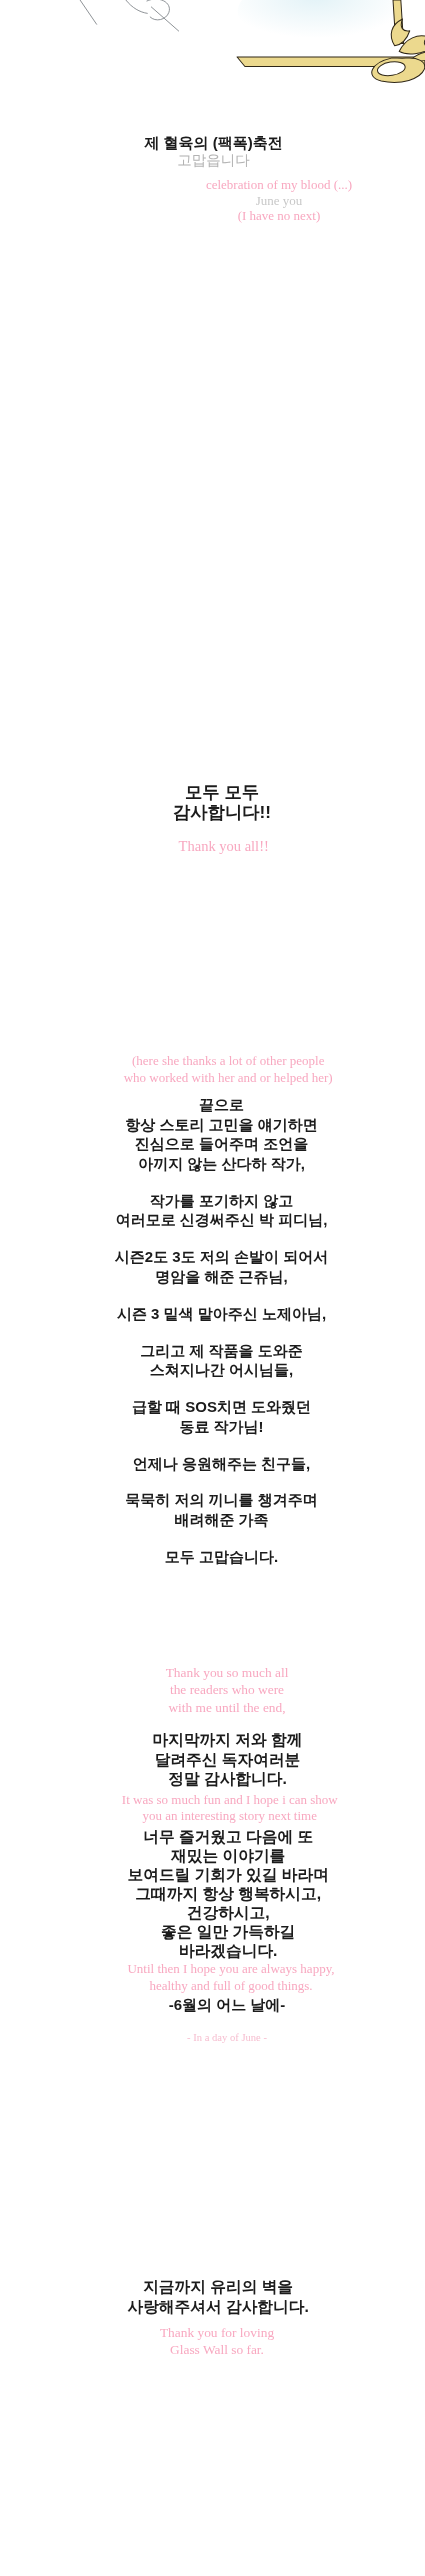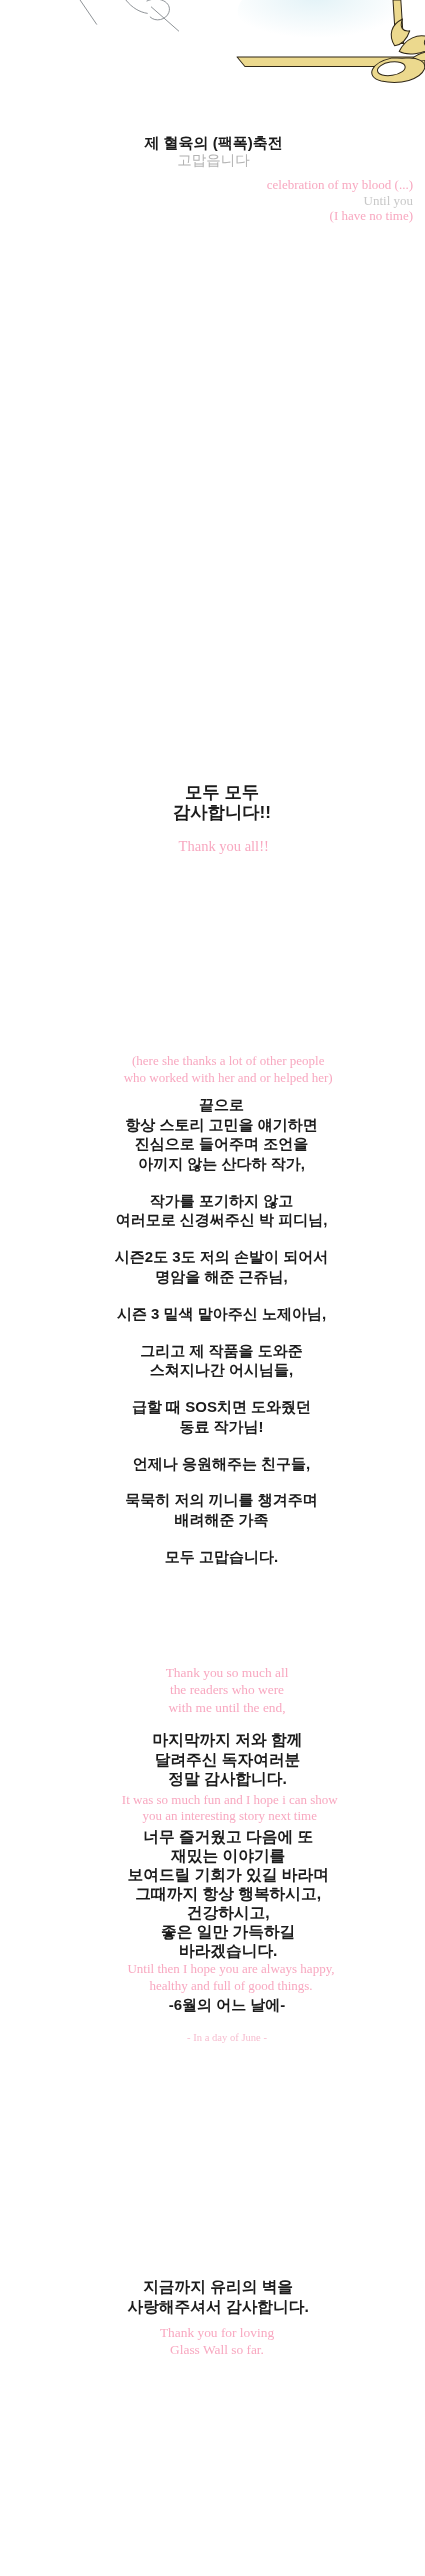--- a/index.html
+++ b/index.html
@@ -57,24 +57,24 @@
       <path d="M736,106 C750,94 764,90 782,94 L782,116 C762,104 750,108 740,115 Z"></path>
       <path d="M700,104 C664,112 652,137 682,145 C718,153 752,141 759,124 C764,110 746,102 726,104 C715,105 706,103 700,104 Z"></path>
       <ellipse cx="700" cy="123" rx="25" ry="12" fill="#ffffff" transform="rotate(-9 700 123)"></ellipse>
     </g>
   </svg>
 
   <div class="abs ko sz27" style="top:133px;transform:translateX(1.1px);">제 혈육의 (팩폭)축전</div>
   <div class="abs sz26" style="top:152px;transform:translateX(1.1px);font-family:'Liberation Sans',sans-serif;font-weight:400;">
     <span class="gray">고맙읍니다</span>
   </div>
-  <div class="abs en sz23" style="top:177px;left:145px;width:268px;text-align:right;line-height:15.7px;">
+  <div class="abs en sz23" style="top:177px;left:145px;width:268px;text-align:center;line-height:15.7px;">
     <div>celebration of my blood (...)</div>
-    <div class="gray-light" style="font-family:'Liberation Serif',serif;">Until you</div>
-    <div>(I have no time)</div>
+    <div class="gray-light" style="font-family:'Liberation Serif',serif;">June you</div>
+    <div>(I have no next)</div>
   </div>
 
   <div class="abs ko sz31" style="top:783px;transform:translateX(9.5px);">
     <div>모두 모두</div>
     <div>감사합니다!!</div>
   </div>
   <div class="abs en sz26" style="top:838px;transform:translateX(11.2px);">Thank you all!!</div>
 
   <div class="abs en sz23" style="top:1052px;transform:translateX(15.7px);">
     <div>(here she thanks a lot of other people</div>

